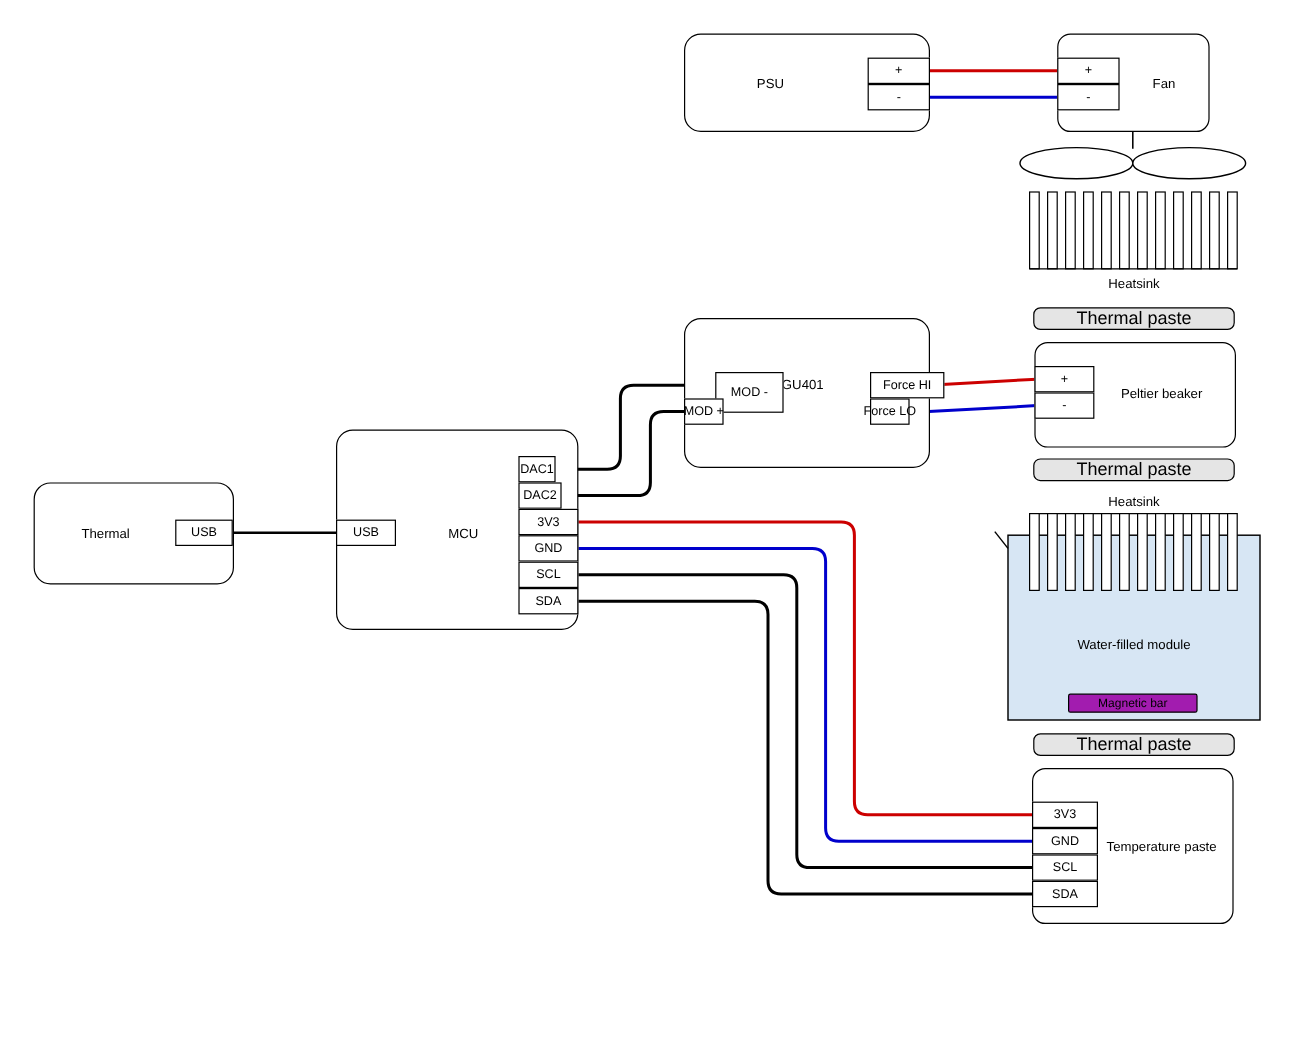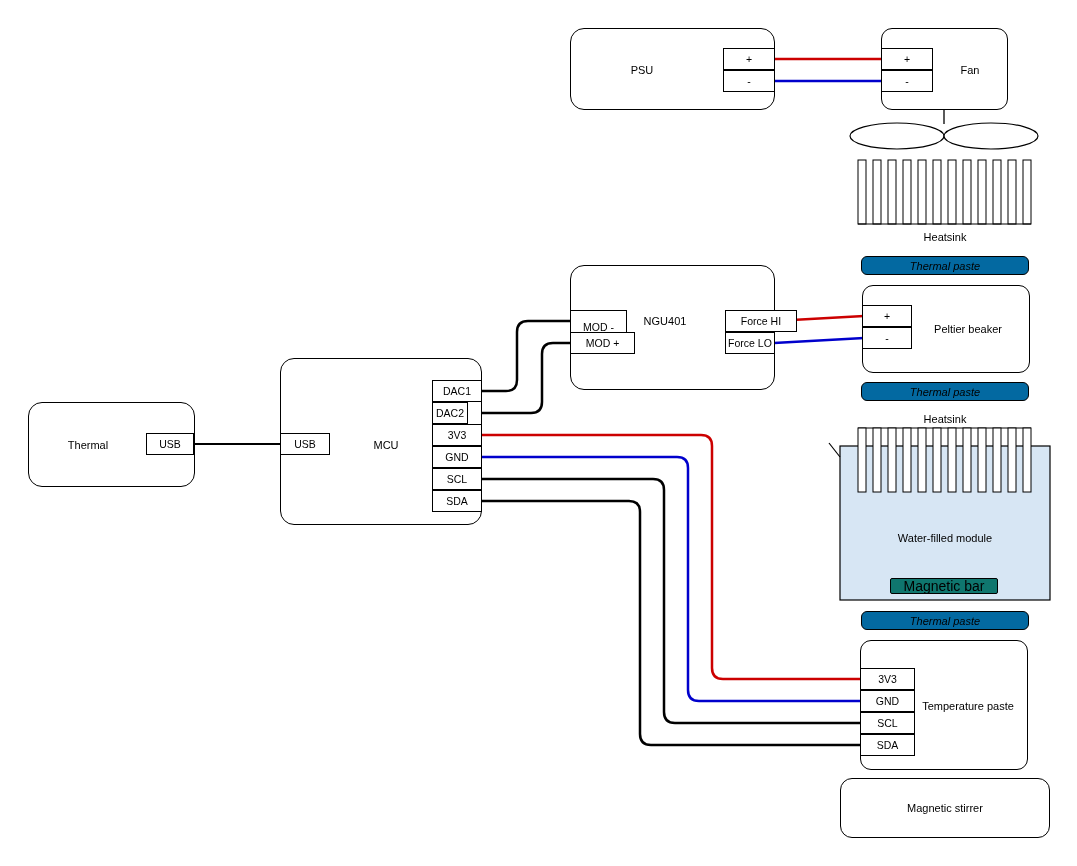--- a/index.html
+++ b/index.html
@@ -3,23 +3,23 @@
 <meta charset="utf-8">
 <style>
   * { margin:0; padding:0; box-sizing:border-box; }
   html,body { background:#ffffff; font-family:"Liberation Sans", sans-serif; color:#000; }
   .stage { position:relative; width:1077px; height:866px; background:#fff; overflow:hidden; }
   svg.layer { position:absolute; left:0; top:0; }
   .box { position:absolute; border:1px solid #000; border-radius:14px; background:#fff; }
   .box.sm { border-radius:11px; }
   .lbl { position:absolute; transform:translate(-50%,-50%); font-size:11px; white-space:nowrap; }
   .port { position:absolute; border:1px solid #000; background:#fff; display:flex; align-items:center; justify-content:center; font-size:10.5px; white-space:nowrap; }
-  .paste { position:absolute; border:1px solid #000; border-radius:6px; background:#0369a1; display:flex; align-items:center; justify-content:center; font-size:11px;font-style:italic; }
+  .paste { position:absolute; border:1px solid #000; border-radius:6px; background:#e5e5e5; display:flex; align-items:center; justify-content:center; font-size:15px; }
   .bigflex { position:absolute; border:1px solid #000; border-radius:12px; background:#fff; display:flex; align-items:center; justify-content:center; font-size:11px; }
-  .bar { position:absolute; border:1px solid #000; border-radius:2px; background:#0f766e; display:flex; align-items:center; justify-content:center; font-size:14px; }
+  .bar { position:absolute; border:1px solid #000; border-radius:2px; background:#a21caf; display:flex; align-items:center; justify-content:center; font-size:10px; }
 </style>
 </head>
 <body>
 
 <div class="stage">
 
   <svg class="layer" width="1077" height="866">
 
     <line x1="774" y1="59" x2="882" y2="59" stroke-width="2.5" stroke="#cc0000"></line>
     <line x1="774" y1="81" x2="882" y2="81" stroke-width="2.5" stroke="#0000cc"></line>
@@ -77,33 +77,33 @@
     </g>
   </svg>
 
   <div class="box" style="left:28px;top:402px;width:167px;height:85px"></div>
   <div class="lbl" style="left:88px;top:445px">Thermal</div>
   <div class="port" style="left:146px;top:433px;width:48px;height:22px">USB</div>
 
   <div class="box" style="left:280px;top:358px;width:202px;height:167px"></div>
   <div class="lbl" style="left:386px;top:445px">MCU</div>
   <div class="port" style="left:280px;top:433px;width:50px;height:22px">USB</div>
-  <div class="port" style="left:432px;top:380px;width:50px;height:22px">DAC1</div>
+  <div class="port" style="left:432px;top:380px;width:31px;height:22px">DAC1</div>
   <div class="port" style="left:432px;top:402px;width:36px;height:22px">DAC2</div>
   <div class="port" style="left:432px;top:424px;width:50px;height:22px">3V3</div>
   <div class="port" style="left:432px;top:446px;width:50px;height:22px">GND</div>
   <div class="port" style="left:432px;top:468px;width:50px;height:22px">SCL</div>
   <div class="port" style="left:432px;top:490px;width:50px;height:22px">SDA</div>
 
   <div class="box" style="left:570px;top:265px;width:205px;height:125px"></div>
   <div class="lbl" style="left:665px;top:321px">NGU401</div>
-  <div class="port" style="left:570px;top:310px;width:57px;height:34px">MOD -</div>
-  <div class="port" style="left:570px;top:332px;width:65px;height:22px">MOD +</div>
-  <div class="port" style="left:725px;top:310px;width:72px;height:22px">Force HI</div>
-  <div class="port" style="left:725px;top:332px;width:50px;height:22px">Force LO</div>
+  <div class="port" style="left:596px;top:310px;width:57px;height:34px">MOD -</div>
+  <div class="port" style="left:570px;top:332px;width:33px;height:22px">MOD +</div>
+  <div class="port" style="left:725px;top:310px;width:62px;height:22px">Force HI</div>
+  <div class="port" style="left:725px;top:332px;width:33px;height:22px">Force LO</div>
 
   <div class="box" style="left:570px;top:28px;width:205px;height:82px"></div>
   <div class="lbl" style="left:642px;top:70px">PSU</div>
   <div class="port" style="left:723px;top:48px;width:52px;height:22px">+</div>
   <div class="port" style="left:723px;top:70px;width:52px;height:22px">-</div>
 
   <div class="box sm" style="left:881px;top:28px;width:127px;height:82px"></div>
   <div class="lbl" style="left:970px;top:70px">Fan</div>
   <div class="port" style="left:881px;top:48px;width:52px;height:22px">+</div>
   <div class="port" style="left:881px;top:70px;width:52px;height:22px">-</div>
@@ -126,15 +126,14 @@
 
   <div class="paste" style="left:861px;top:611px;width:168px;height:19px">Thermal paste</div>
 
   <div class="box sm" style="left:860px;top:640px;width:168px;height:130px"></div>
   <div class="lbl" style="left:968px;top:706px">Temperature paste</div>
   <div class="port" style="left:860px;top:668px;width:55px;height:22px">3V3</div>
   <div class="port" style="left:860px;top:690px;width:55px;height:22px">GND</div>
   <div class="port" style="left:860px;top:712px;width:55px;height:22px">SCL</div>
   <div class="port" style="left:860px;top:734px;width:55px;height:22px">SDA</div>
 
-  <div class="bigflex" style="left:840px;top:778px;width:210px;height:60px">Magnetic stirrer</div>
 
 </div>
 
 </body></html>

